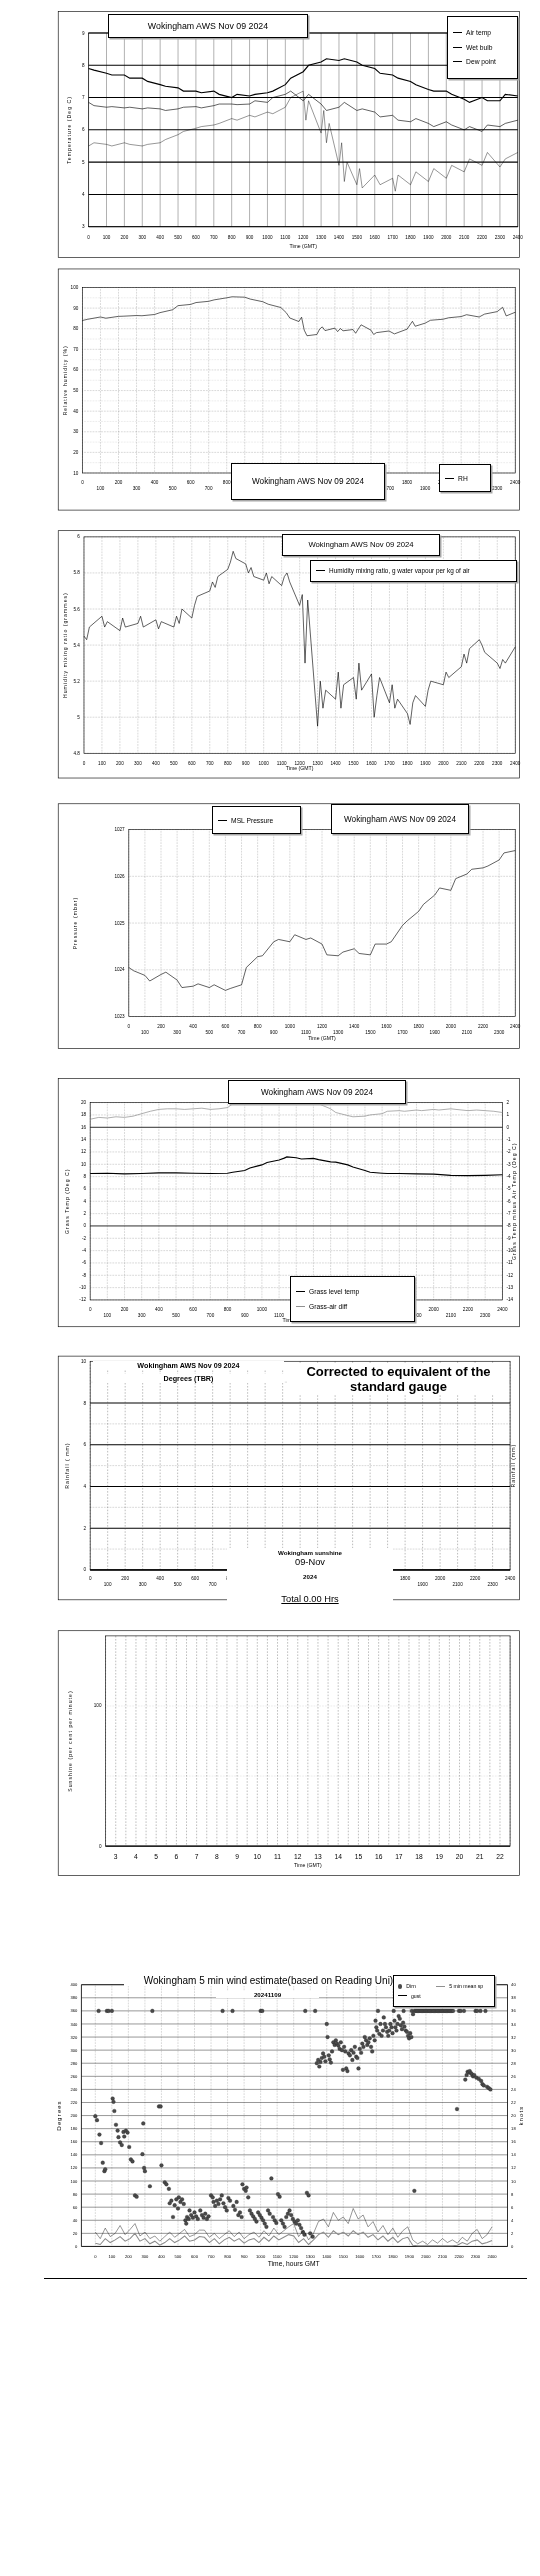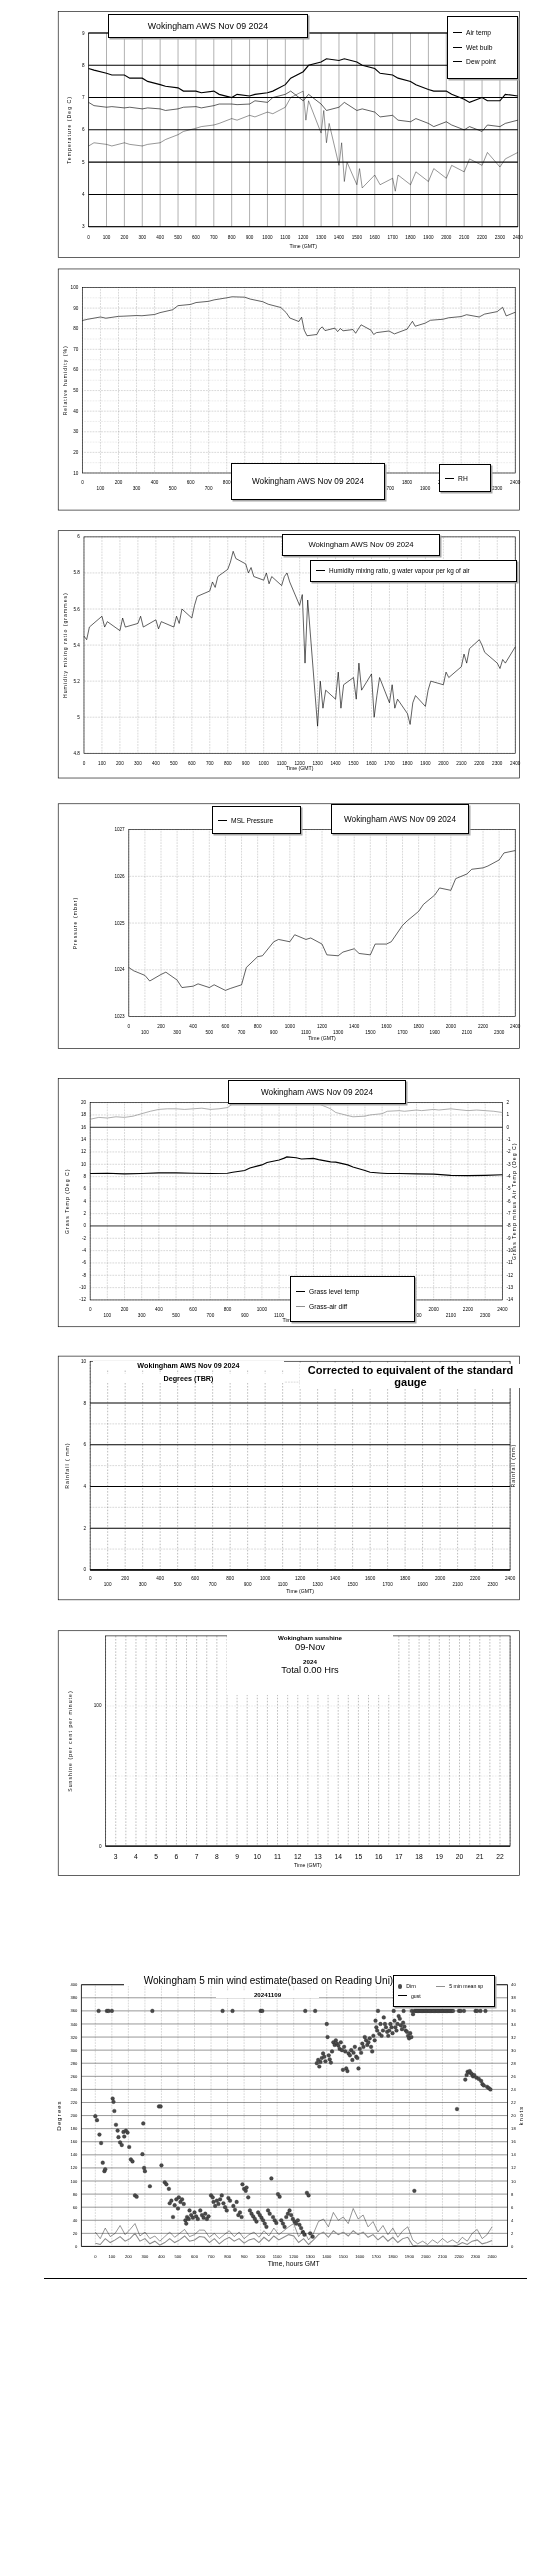--- a/index.html
+++ b/index.html
@@ -1031,27 +1031,27 @@
       <span>Grass level temp</span>
     </div>
     <div class="legend-row">
       <span class="sw sw-gray"></span>
       <span>Grass-air diff</span>
     </div>
   </div>
 
   <div class="plain-label" style="left:93px;top:1361px;width:191px;font-size:7.2px;font-weight:600;">Wokingham AWS Nov 09 2024</div>
   <div class="plain-label" style="left:93px;top:1374px;width:191px;font-size:7.2px;font-weight:600;">Degrees (TBR)</div>
-  <div class="plain-label" style="left:300px;top:1364px;width:221px;font-size:11px;font-weight:600;">Corrected to equivalent of the standard gauge</div>
-
-  <div class="plain-label" style="left:227px;top:1633px;width:166px;height:62px;">
+  <div class="plain-label" style="left:288px;top:1364px;width:221px;font-size:13px;font-weight:600;">Corrected to equivalent of the standard gauge</div>
+
+  <div class="plain-label" style="left:227px;top:1548px;width:166px;height:62px;">
     <div style="font-size:6.2px;font-weight:600;margin-top:1px;">Wokingham sunshine</div>
     <div style="font-size:9.3px;margin-top:1px;">09-Nov</div>
     <div style="font-size:6.2px;font-weight:700;margin-top:6.2px;">2024</div>
-    <div style="font-size:9.3px;margin-top:0;">Total 0.00 Hrs</div>
+    <div style="font-size:9.3px;margin-top:14px;text-decoration:underline;">Total 0.00 Hrs</div>
   </div>
 
   <div class="plain-label" style="left:124px;top:1975px;width:289px;font-size:10px;">Wokingham 5 min wind estimate(based on Reading Uni)</div>
   <div class="plain-label" style="left:216px;top:1991px;width:103px;font-size:6.2px;font-weight:700;">20241109</div>
   <div class="float-box" style="left:393px;top:1975px;width:102px;height:32px;font-size:5.2px;padding:2.1px 4.1px;">
     <div style="display:grid;grid-template-columns:1fr 1.4fr;width:100%;row-gap:3.1px;">
       <div class="legend-row" style="margin:0;">
         <span class="sw sw-dot"></span>
         <span>Dirn</span>
       </div>

